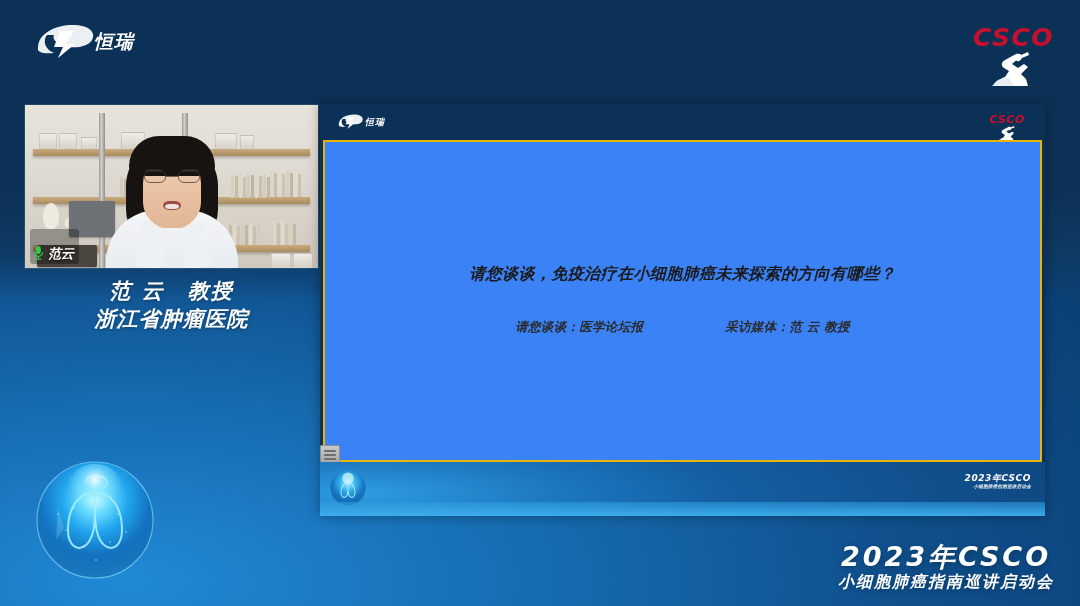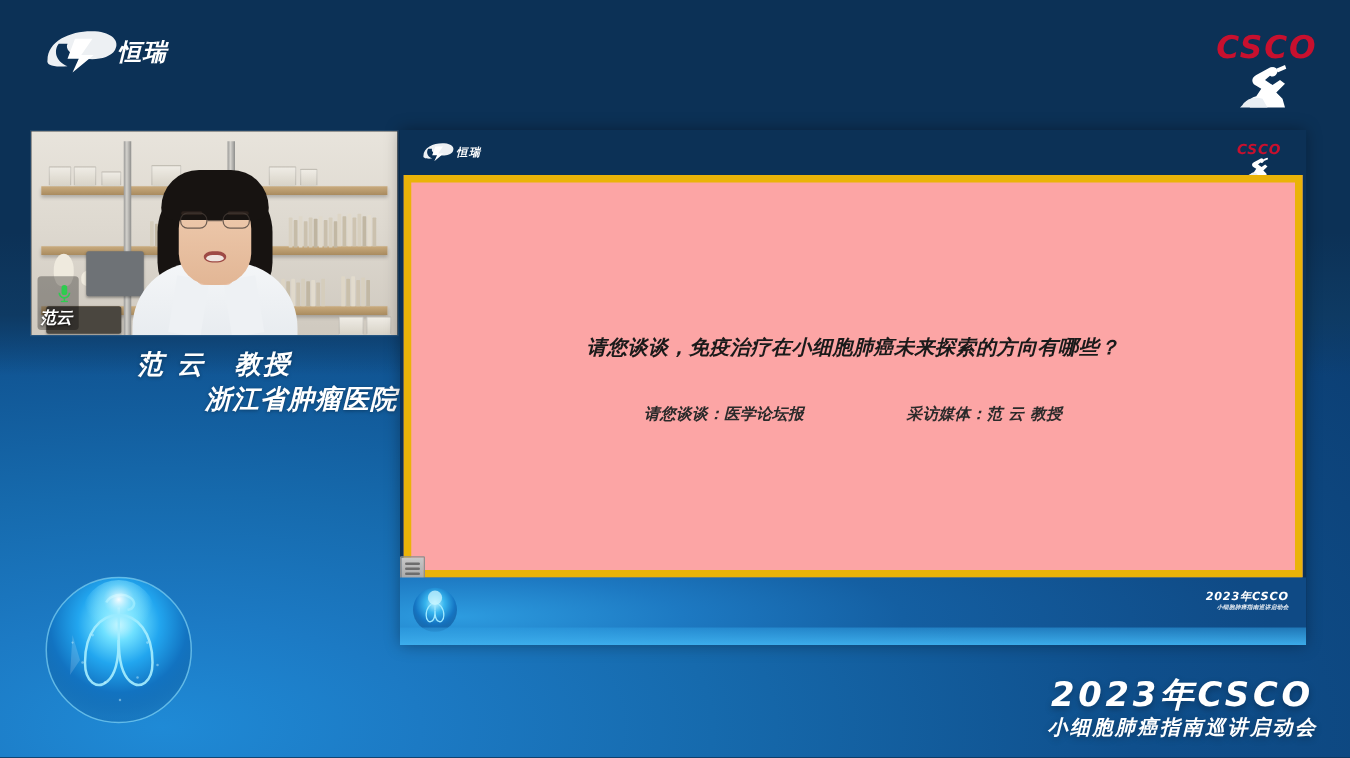--- a/index.html
+++ b/index.html
@@ -153,40 +153,40 @@
   }
   .p-brow-l,.p-brow-r{
     position:absolute; bottom:96px; width:17px; height:3px; background:#2b211c; border-radius:2px;
   }
   .p-brow-l{ left:50%; margin-left:-27px; }
   .p-brow-r{ left:50%; margin-left:10px; }
 
   
   #video-name-chip {
     position:absolute; left:5px; bottom:4px;
-    display:flex; align-items:flex-end; gap:3px;
-    padding:6px 5px 1px 2px;
-    background:rgba(0,0,0,0.30); border-radius:3px;flex-direction:column;
+    display:flex; align-items:flex-start; gap:3px;
+    padding:16px 5px 1px 2px;
+    background:rgba(0,0,0,0.30); border-radius:3px;
   }
   #video-name-chip .mic { width:13px; height:15px; display:block; }
   #video-name-chip .nm {
     color:#fff; font-size:13px; font-weight:700;
     font-family:"DejaVu Sans", sans-serif;
     text-shadow:0 1px 2px rgba(0,0,0,0.8);
   }
 
   
   #presenter-caption {
     position:absolute; left:25px; top:278px; width:293px;
     text-align:center; color:#ffffff;
     font-family:"DejaVu Sans", sans-serif;
     text-shadow:0 1px 3px rgba(0,0,0,0.35);
   }
   #presenter-name { font-size:21px; font-weight:700; letter-spacing:2px; line-height:1.32; }
-  #presenter-org  { font-size:21px; font-weight:700; letter-spacing:1px; line-height:1.32;text-align:right; }
+  #presenter-org  { font-size:21px; font-weight:700; letter-spacing:1px; line-height:1.32; }
 
   
   #slide {
     position:absolute; left:320px; top:104px; width:725px; height:412px;
     background:#0c3156;
     box-shadow:0 0 12px rgba(0,0,0,0.35);
     overflow:hidden;
   }
   #slide-topbar {
     position:absolute; left:0; top:0; width:100%; height:36px;
@@ -194,22 +194,22 @@
   }
   #logo-hengrui-slide { position:absolute; left:17px; top:9px; }
   #logo-hengrui-slide .mark { width:27px; height:18px; }
   #logo-hengrui-slide .cn { font-size:9px; margin-left:-3px; }
   #logo-csco-slide { position:absolute; right:20px; top:9px; }
   #logo-csco-slide .csco-text { font-size:11px; letter-spacing:0.6px; }
   #logo-csco-slide .csco-fig { width:20px; height:18px; margin-left:-4px; }
 
   #slide-canvas {
     position:absolute; left:3px; top:36px; right:3px; bottom:54px;
-    background:#fca5a5;
-    border:6px solid #eab308;
+    background:#3b82f6;
+    border:2px solid #eab308;
   }
   #slide-question {
     position:absolute; left:0; right:0; top:122px;
     text-align:center; color:#1a1a1a;
     font-family:"DejaVu Sans", sans-serif;
     font-size:16px; font-weight:700; letter-spacing:0.4px;
   }
   #slide-meta {
     position:absolute; left:0; right:0; top:177px;
     display:flex; justify-content:center; gap:82px;

